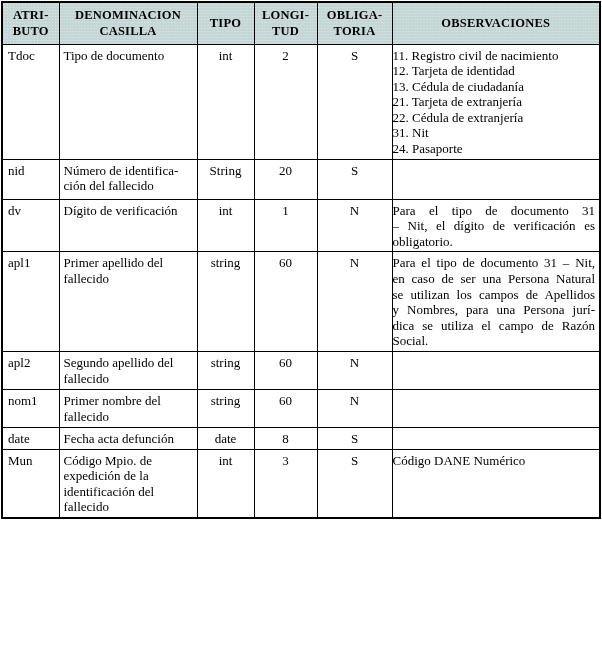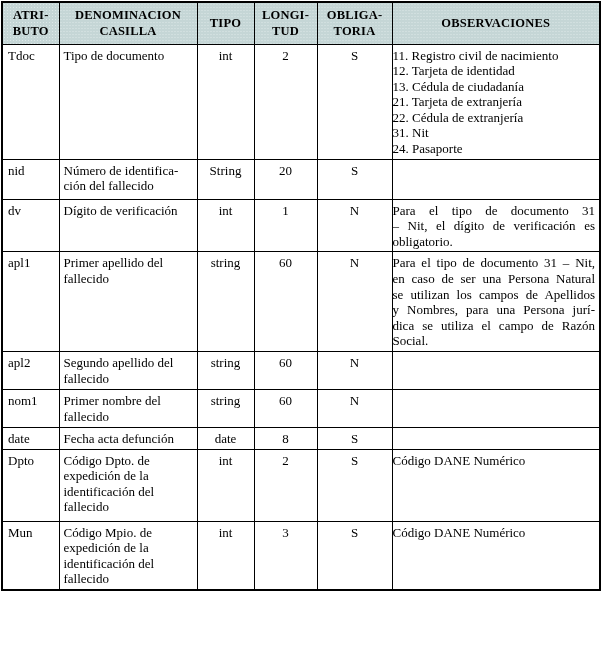--- a/index.html
+++ b/index.html
@@ -165,33 +165,20 @@
         <td class="c-observaciones"></td>
       </tr>
       <tr class="r8">
         <td class="c-atributo">date</td>
         <td class="c-denominacion">Fecha acta defunción</td>
         <td class="c-tipo">date</td>
         <td class="c-longitud">8</td>
         <td class="c-obligatoria">S</td>
         <td class="c-observaciones"></td>
       </tr>
-      <tr class="r9">
-        <td class="c-atributo">Dpto</td>
-        <td class="c-denominacion">Código Dpto. de
-expedición  de la
-identificación del
-fallecido</td>
-        <td class="c-tipo">int</td>
-        <td class="c-longitud">2</td>
-        <td class="c-obligatoria">S</td>
-        <td class="c-observaciones">
-          <div class="obs-line">Código DANE Numérico</div>
-        </td>
-      </tr>
       <tr class="r10">
         <td class="c-atributo">Mun</td>
         <td class="c-denominacion">Código Mpio. de
 expedición de la
 identificación del
 fallecido</td>
         <td class="c-tipo">int</td>
         <td class="c-longitud">3</td>
         <td class="c-obligatoria">S</td>
         <td class="c-observaciones">

